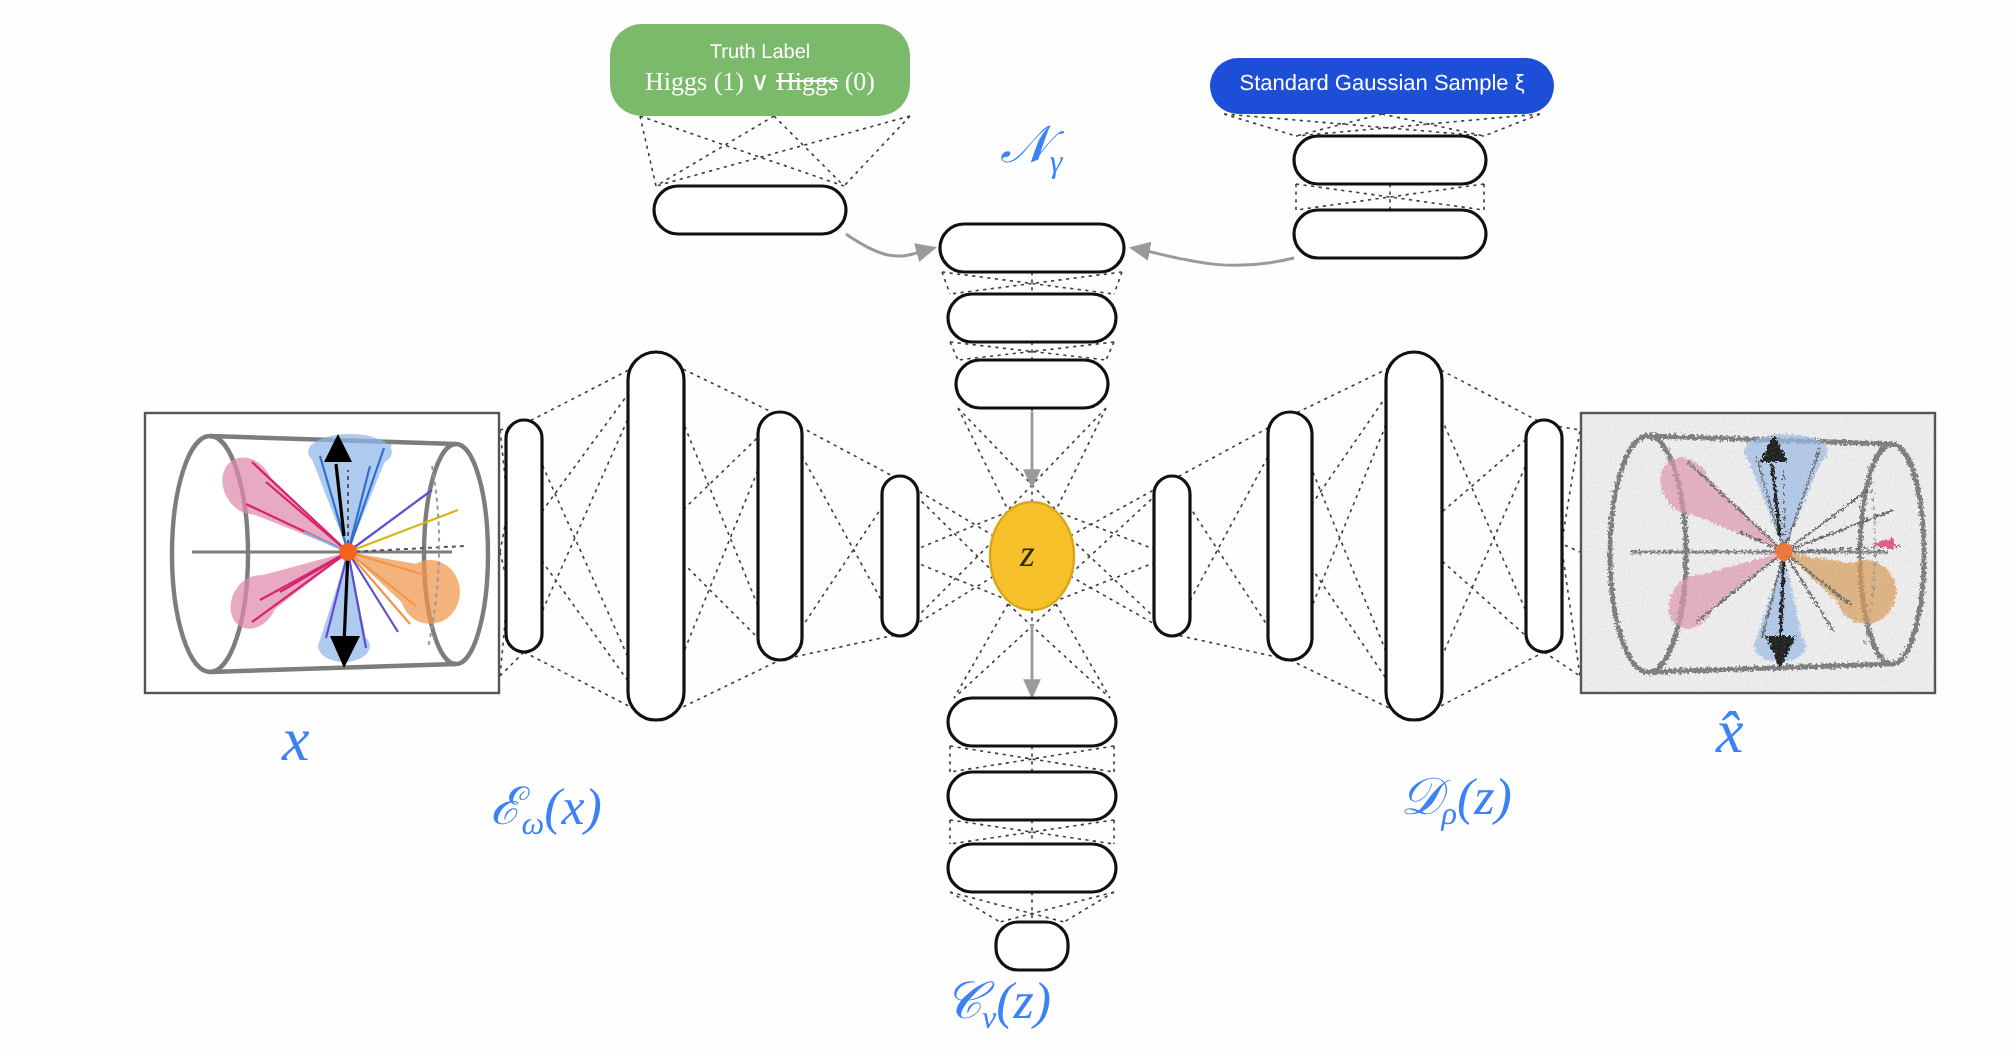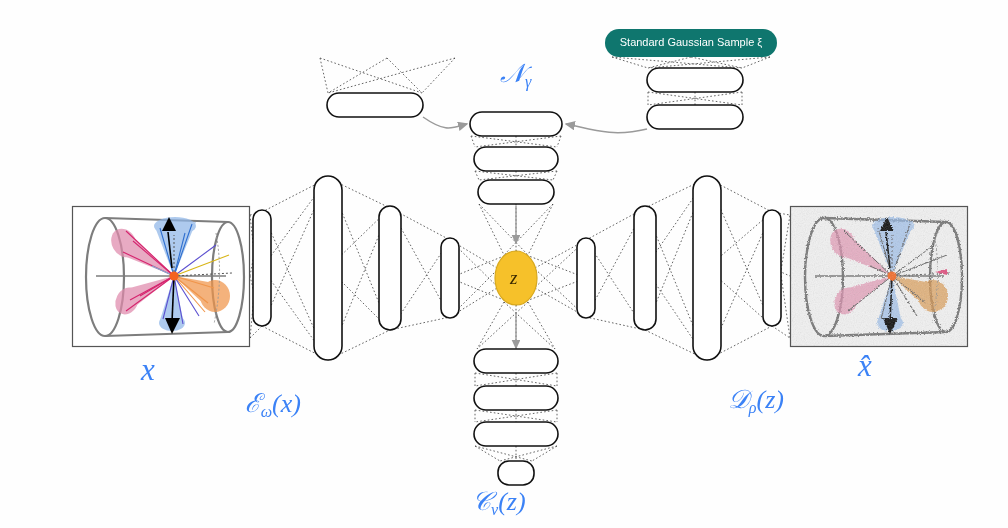--- a/index.html
+++ b/index.html
@@ -302,38 +302,44 @@
         <circle cx="892" cy="276" r="4.5" fill="#f4631e"></circle>
         <polygon points="935,272 947,269 947,275" fill="#e04a7a"></polygon>
       </g>
       <rect x="791" y="207" width="176" height="139" filter="url(#grain)" fill="none" opacity="0.45"></rect>
     </g>
 
     <rect x="72.5" y="206.5" width="177" height="140" fill="none" stroke="#555" stroke-width="1.2"></rect>
     <rect x="790.5" y="206.5" width="177" height="140" fill="none" stroke="#555" stroke-width="1.2"></rect>
   </svg>
 
-
-  <div class="badge" style="left:605px; top:29px; width:172px; height:28px; background:#0f766e;">
+  <div class="badge" style="left:305px; top:12px; width:150px; height:46px; background:#7aba6a;">
+    <span class="l1">Truth Label</span>
+    <span class="l2" style="font-family:'Liberation Serif',serif;">
+      <span>Higgs (1) ∨ </span><span class="strike">Higgs</span><span> (0)</span>
+    </span>
+  </div>
+
+  <div class="badge" style="left:605px; top:29px; width:172px; height:28px; background:#1d4ed8;">
     <span class="l2" style="font-size:11px; font-family:'Liberation Sans',sans-serif;">Standard Gaussian Sample ξ</span>
   </div>
 
   <div class="lbl mathlbl" style="left:141px; top:352px; font-size:31px;">
     <span>x</span>
   </div>
 
   <div class="lbl mathlbl" style="left:858px; top:348px; font-size:31px;">
     <span>x̂</span>
   </div>
 
   <div class="lbl" style="left:245px; top:384px; font-size:26px;">
     <span class="script">ℰ</span><span class="sub">ω</span><span class="mathlbl">(x)</span>
   </div>
 
-  <div class="lbl" style="left:700px; top:384px; font-size:26px;margin-left:28px;">
+  <div class="lbl" style="left:700px; top:384px; font-size:26px;">
     <span class="script">𝒟</span><span class="sub">ρ</span><span class="mathlbl">(z)</span>
   </div>
 
   <div class="lbl" style="left:500px; top:58px; font-size:26px;">
     <span class="script">𝒩</span><span class="sub">γ</span>
   </div>
 
   <div class="lbl" style="left:472px; top:486px; font-size:26px;text-align:right;">
     <span class="script">𝒞</span><span class="sub">ν</span><span class="mathlbl">(z)</span>
   </div>

